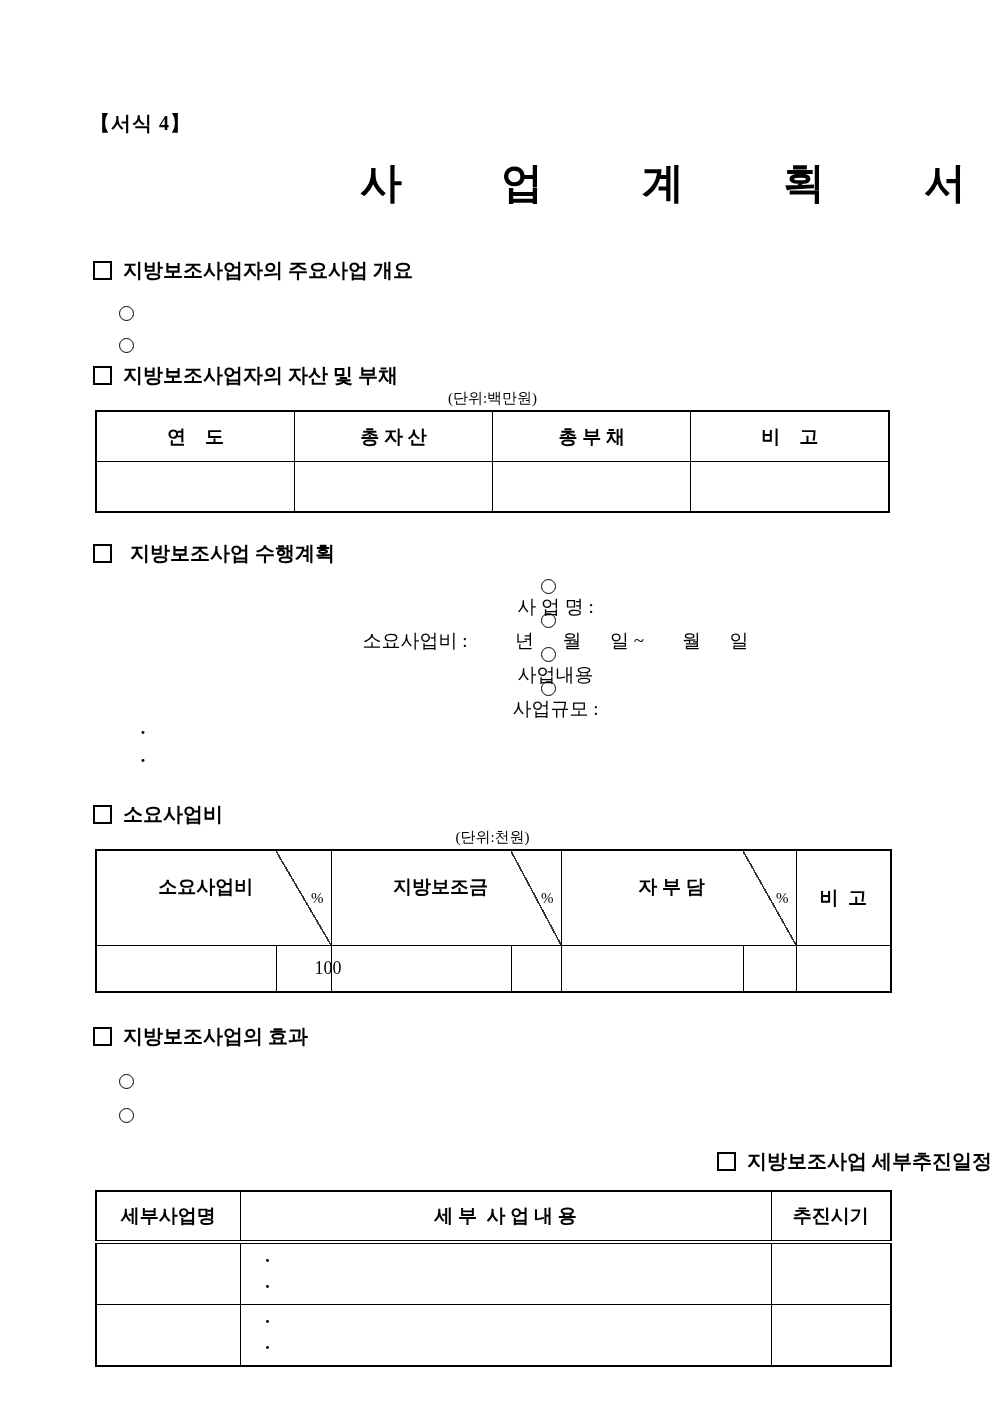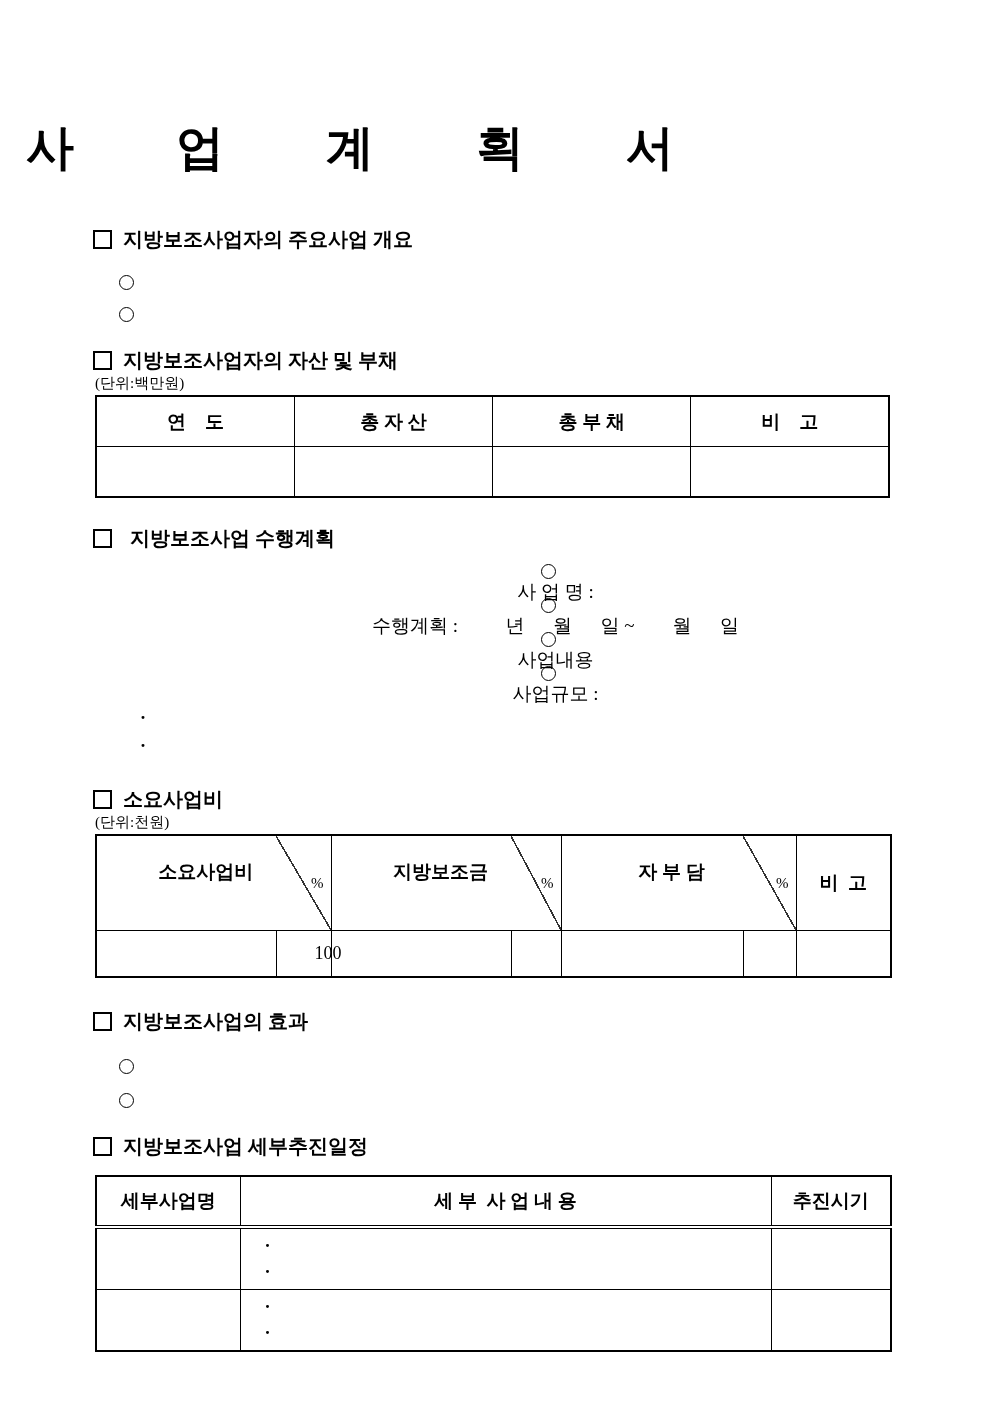--- a/index.html
+++ b/index.html
@@ -3,34 +3,34 @@
 <meta charset="utf-8">
 <style>
   html,body { margin:0; padding:0; background:#e8e8e8; }
   .page {
     width:992px; height:1403px; background:#ffffff; margin:0 auto;
     position:relative; box-sizing:border-box; padding-top:110px;
     font-family:"Liberation Serif","DejaVu Serif",serif; color:#000;
   }
   .form-code { margin-left:90px; font-size:20px; font-weight:bold; letter-spacing:1px; }
   .doc-title {
-    margin-top:6px; text-align:left; font-size:48px; font-weight:600;
+    margin-top:18px; text-align:right; font-size:42px; font-weight:600;
     letter-spacing:26px; text-indent:26px; white-space:pre;
   }
   .sec-header { margin-left:93px; display:flex; align-items:center; font-size:20px; font-weight:bold; }
   .sq {
     display:inline-block; width:15px; height:15px; border:2px solid #000;
     margin-right:11px; flex:0 0 auto;
   }
   .bullet-line { margin-left:119px; display:flex; align-items:center; font-size:19px; height:26px; }
   .circ {
     display:inline-block; width:13px; height:13px; border:1.2px solid #000;
     border-radius:50%; margin-right:14px; flex:0 0 auto;
   }
-  .unit-note { width:795px; margin-left:95px; text-align:left; font-size:15px; height:21px; }
+  .unit-note { width:795px; margin-left:95px; text-align:center; font-size:15px; height:21px; }
   table { border-collapse:collapse; table-layout:fixed; margin-left:95px; width:795px; }
   table, th, td { border:1px solid #000; }
   table { border-width:2px; }
   th { font-weight:bold; font-size:19px; white-space:pre; }
   td { font-size:18px;padding-left:38px; }
   
   .assets-table th { height:47px; }
   .assets-table td { height:47px; }
   
   .budget-table th { height:36px; position:relative; }
@@ -53,37 +53,38 @@
   .dot-cell { padding-left:24px; }
   .dot-line { font-size:18px; font-weight:bold; line-height:26px; white-space:pre; }
   .plan-line { margin-left:119px; display:flex; align-items:center; font-size:19px; height:34px; white-space:pre;flex-direction:column; }
   .sub-dot { margin-left:140px; font-size:18px; font-weight:bold; height:28px; line-height:28px; }
 </style>
 </head>
 <body>
 
 <div class="page">
 
+  <div class="form-code">【서식 4】</div>
 
   <div class="doc-title">사  업  계  획  서</div>
 
   <div class="sec-header" style="margin-top:46px;">
     <span class="sq"></span>
     <span>지방보조사업자의 주요사업 개요</span>
   </div>
   <div class="bullet-line" style="margin-top:16px;">
     <span class="circ"></span>
     <span></span>
   </div>
   <div class="bullet-line" style="margin-top:6px;">
     <span class="circ"></span>
     <span></span>
   </div>
 
-  <div class="sec-header" style="margin-top:20px;">
+  <div class="sec-header" style="margin-top:4px;">
     <span class="sq"></span>
     <span>지방보조사업자의 자산 및 부채</span>
   </div>
   <div class="unit-note">(단위:백만원)</div>
   <table class="assets-table">
     <colgroup>
         <col style="width:25%">
         <col style="width:25%">
         <col style="width:25%">
         <col style="width:25%">
@@ -107,21 +108,21 @@
   <div class="sec-header" style="margin-top:27px;gap:7px;">
     <span class="sq"></span>
     <span>지방보조사업 수행계획</span>
   </div>
   <div class="plan-line" style="margin-top:12px;">
     <span class="circ"></span>
     <span>사 업 명 :</span>
   </div>
   <div class="plan-line">
     <span class="circ"></span>
-    <span>수행계획 :          년      월      일 ~        월      일</span>
+    <span>소요사업비 :          년      월      일 ~        월      일</span>
   </div>
   <div class="plan-line">
     <span class="circ"></span>
     <span>사업내용</span>
   </div>
   <div class="plan-line">
     <span class="circ"></span>
     <span>사업규모 :</span>
   </div>
   <div class="sub-dot" style="margin-top:4px;">·</div>
@@ -176,21 +177,21 @@
   </div>
   <div class="bullet-line" style="margin-top:18px;">
     <span class="circ"></span>
     <span></span>
   </div>
   <div class="bullet-line" style="margin-top:8px;">
     <span class="circ"></span>
     <span></span>
   </div>
 
-  <div class="sec-header" style="margin-top:20px;">
+  <div class="sec-header" style="margin-top:20px;justify-content:flex-end;">
     <span class="sq"></span>
     <span>지방보조사업 세부추진일정</span>
   </div>
   <table class="sched-table" style="margin-top:15px;">
     <colgroup>
         <col style="width:144px">
         <col style="width:531px">
         <col style="width:120px">
       </colgroup>
     <tbody>

